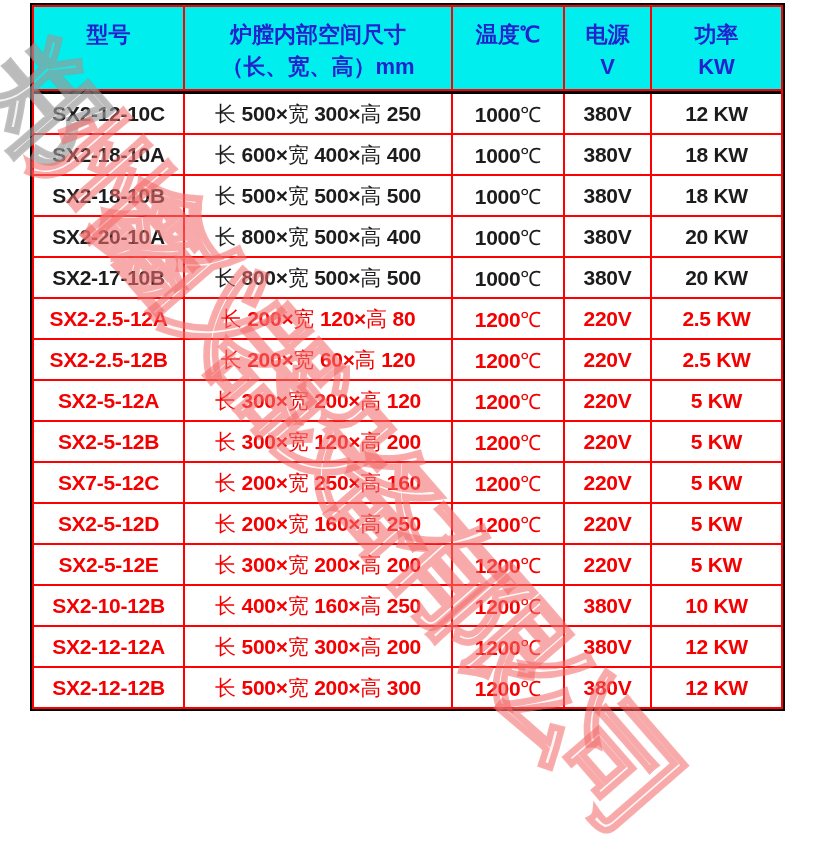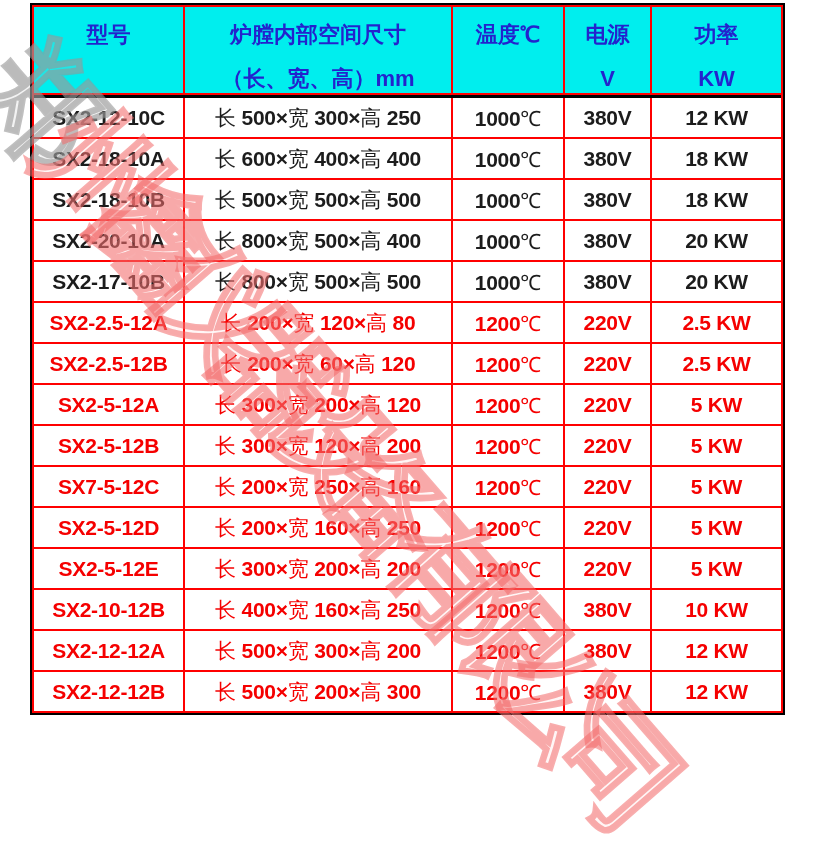--- a/index.html
+++ b/index.html
@@ -28,21 +28,21 @@
   }
   th,td{
     border-right:2px solid var(--red);border-bottom:2px solid var(--red);
     text-align:center;vertical-align:middle;padding:0;overflow:hidden;
   }
   thead th{
     background:var(--hdr-cyan);color:var(--hdr-blue);
     font-weight:bold;font-size:22px;height:84px;vertical-align:top;
   }
   thead .h1{margin-top:14px;height:28px;line-height:28px;}
-  thead .h2{margin-top:16px;height:28px;line-height:28px;}
+  thead .h2{margin-top:4px;height:28px;line-height:28px;}
   tr.hdiv td{border:0;border-right:2px solid var(--red);background:#000;height:3px;line-height:3px;font-size:0;padding:0;}
   tbody td{height:41px;font-size:21px;font-weight:bold;letter-spacing:-0.3px;}
   tbody tr.black td{color:var(--text-black);}
   tbody tr.red td{color:var(--text-red);}
   .cjk{font-family:"Liberation Serif",serif;font-weight:normal;letter-spacing:0;}
 
   
   .watermark{
     position:absolute;left:50px;top:22px;z-index:10;pointer-events:none;
     transform:rotate(49deg);transform-origin:0 0;

